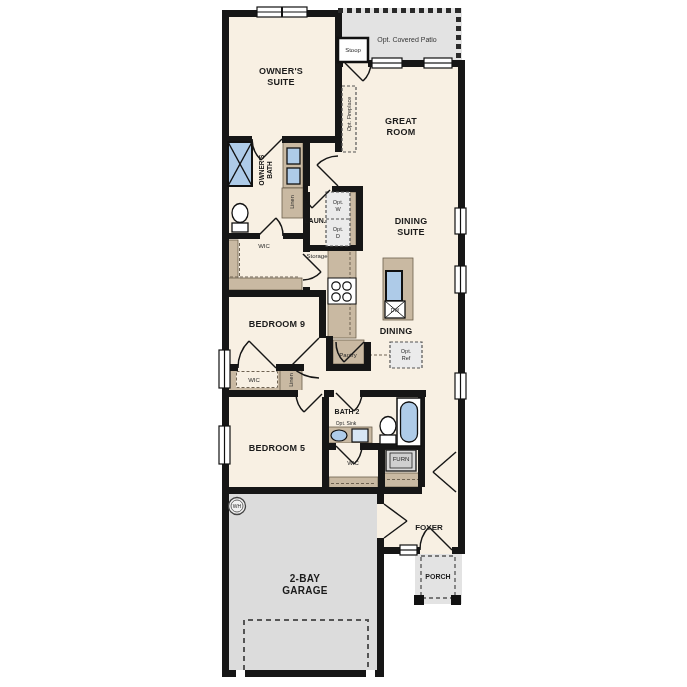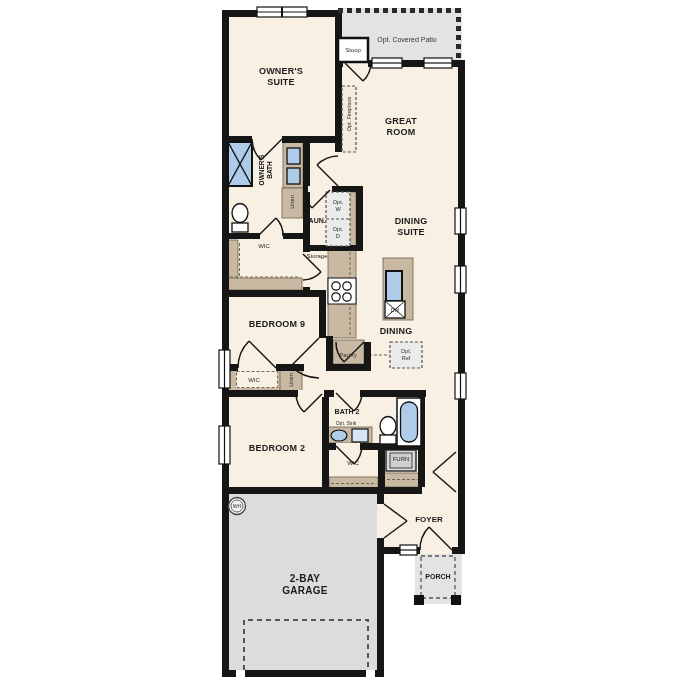--- a/index.html
+++ b/index.html
@@ -9,21 +9,21 @@
   }
   .plan-wrap svg{position:absolute;left:0;top:0;}
   .lbl{
     position:absolute;transform:translate(-50%,-50%);
     color:#1b1b1b;white-space:pre-line;text-align:center;line-height:1.2;
     pointer-events:none;
   }
   .vert{transform:translate(-50%,-50%) rotate(-90deg);}
   .f10{font-size:10px;font-weight:bold;letter-spacing:.3px;}
   .f9{font-size:9px;font-weight:bold;letter-spacing:.2px;}
-  .f8{font-size:8px;font-weight:bold;}
+  .f8{font-size:8px;font-weight:bold;margin-top:8px;}
   .f7{font-size:7px;font-weight:bold;}
   .f7n{font-size:7px;color:#333;}
   .f65b{font-size:6.5px;font-weight:bold;color:#111;}
   .f6{font-size:6px;color:#2a2a2a;}
   .f55{font-size:5.5px;color:#2a2a2a;}
   .f5{font-size:5px;color:#2a2a2a;}
 </style>
 </head>
 <body>
 
@@ -314,21 +314,21 @@
 <div class="lbl f9" style="left:396px;top:331px">DINING</div>
 <div class="lbl f5" style="left:395px;top:310px">DW</div>
 <div class="lbl f9" style="left:277px;top:324px">BEDROOM 9</div>
 <div class="lbl f6" style="left:254px;top:381px">WIC</div>
 <div class="lbl f55 vert" style="left:291px;top:380px">Linen</div>
 <div class="lbl f6" style="left:348px;top:356px">Pantry</div>
 <div class="lbl f55" style="left:406px;top:355px">Opt.
 Ref</div>
 <div class="lbl f7" style="left:347px;top:412px">BATH 2</div>
 <div class="lbl f5" style="left:346px;top:423px">Opt. Sink</div>
-<div class="lbl f9" style="left:277px;top:448px">BEDROOM 2</div>
+<div class="lbl f9" style="left:277px;top:448px">BEDROOM 5</div>
 <div class="lbl f6" style="left:353px;top:464px">WIC</div>
 <div class="lbl f6" style="left:401px;top:460px">FURN</div>
 <div class="lbl f5" style="left:237px;top:506px">WH</div>
 <div class="lbl f8" style="left:429px;top:520px">FOYER</div>
 <div class="lbl f10" style="left:305px;top:585px">2-BAY
 GARAGE</div>
 <div class="lbl f7" style="left:438px;top:577px">PORCH</div>
 
 </div>
 

